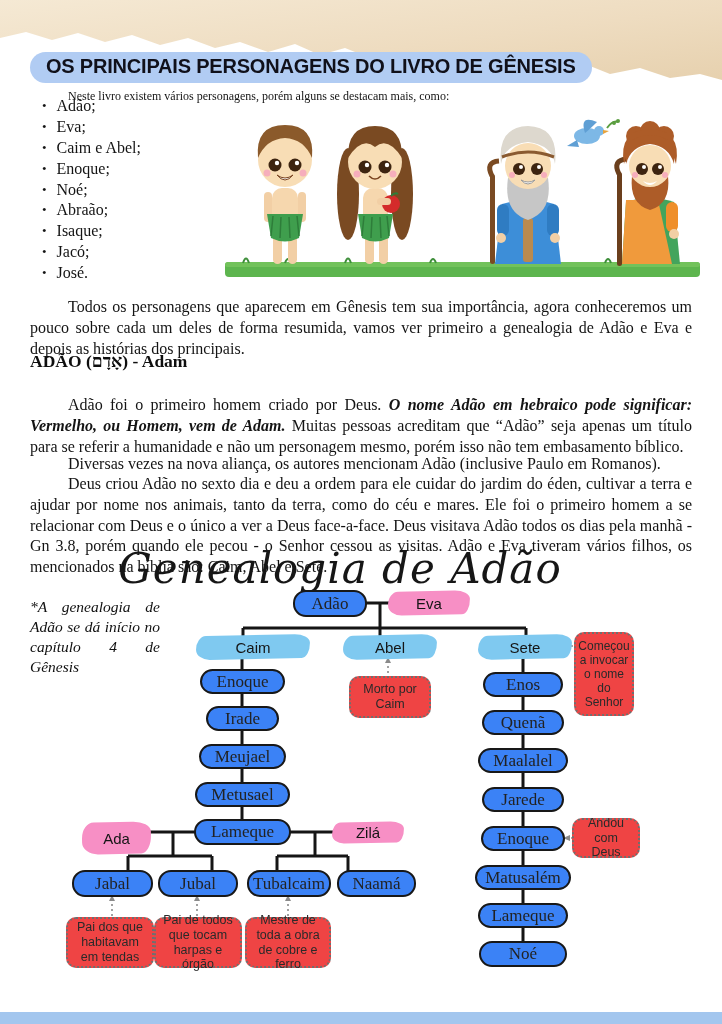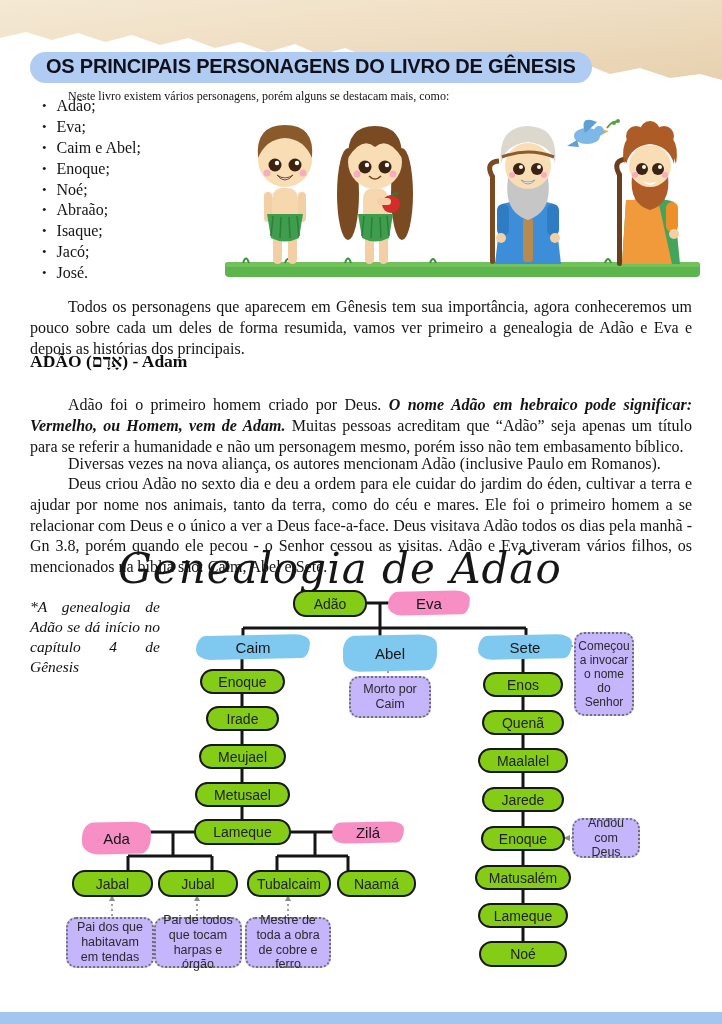--- a/index.html
+++ b/index.html
@@ -27,29 +27,29 @@
   .adam-heading{position:absolute;left:30px;top:351px;font-size:17.5px;font-weight:bold;color:#0e0e0e}
 
   .illu{position:absolute;left:225px;top:112px}
 
   
   .gen{position:absolute;left:0;top:545px;width:722px;height:440px}
   .gen-title{position:absolute;left:110px;top:-2px;width:460px;text-align:center;
     font-family:"DejaVu Serif",serif;font-style:italic;font-size:42px;line-height:52px;color:#161616;letter-spacing:1px}
   .side-note{position:absolute;left:30px;top:52px;width:130px;font-style:italic;font-size:15.5px;line-height:1.3;text-align:justify;color:#101010}
   .gsvg{position:absolute;left:0;top:0}
-  .gnode{position:absolute;background:#84cc16;border:2.5px solid #181818;border-radius:13px;
+  .gnode{position:absolute;background:#3b82f6;border:2.5px solid #181818;border-radius:13px;
     display:flex;align-items:center;justify-content:center;
-    font-family:Liberation Sans, sans-serif;font-size:14px;color:#222;z-index:2}
+    font-family:Liberation Serif, serif;font-size:17px;color:#222;z-index:2}
   .brush{position:absolute;display:flex;align-items:center;justify-content:center;
     font-family:"Liberation Sans",sans-serif;font-size:15px;color:#151515;z-index:2}
   .brush::before{content:"";position:absolute;inset:0;border-radius:12px 18px 10px 16px/16px 10px 18px 12px;transform:rotate(-1.2deg);z-index:-1}
   .brush.blue::before{background:#7fc9f0}
   .brush.pink::before{background:#f78fc5}
-  .note{position:absolute;background:#c4b5fd;border:2px dotted #6f6f6f;border-radius:10px;
+  .note{position:absolute;background:#ef4444;border:2px dotted #6f6f6f;border-radius:10px;
     display:flex;align-items:center;justify-content:center;text-align:center;
     font-family:"Liberation Sans",sans-serif;font-size:12.5px;line-height:1.18;color:#2a2a2a;padding:3px 4px;z-index:2}
 
   .footer-bar{position:absolute;left:0;top:1012px;width:722px;height:12px;background:#a3c6ee}
 </style>
 </head>
 <body>
 
 <div class="page">
 
@@ -239,21 +239,21 @@
         <polygon points="109,356 115,356 112,350"></polygon>
         <polygon points="194,356 200,356 197,350"></polygon>
         <polygon points="285,356 291,356 288,350"></polygon>
       </g>
     </svg>
 
     <div class="gnode" style="left:293px;top:45px;width:74px;height:27px">Adão</div>
     <div class="brush pink" style="left:388px;top:46px;width:82px;height:24px">Eva</div>
 
     <div class="brush blue" style="left:196px;top:90px;width:114px;height:24px">Caim</div>
-    <div class="brush blue" style="left:343px;top:90px;width:94px;height:36px">Abel</div>
+    <div class="brush blue" style="left:343px;top:90px;width:94px;height:24px">Abel</div>
     <div class="brush blue" style="left:478px;top:90px;width:94px;height:24px">Sete</div>
 
     <div class="gnode" style="left:200px;top:124px;width:85px;height:25px">Enoque</div>
     <div class="gnode" style="left:206px;top:161px;width:73px;height:25px">Irade</div>
     <div class="gnode" style="left:199px;top:199px;width:87px;height:25px">Meujael</div>
     <div class="gnode" style="left:195px;top:237px;width:95px;height:25px">Metusael</div>
     <div class="gnode" style="left:194px;top:274px;width:97px;height:26px">Lameque</div>
 
     <div class="brush pink" style="left:82px;top:277px;width:69px;height:32px">Ada</div>
     <div class="brush pink" style="left:332px;top:277px;width:72px;height:21px">Zilá</div>

